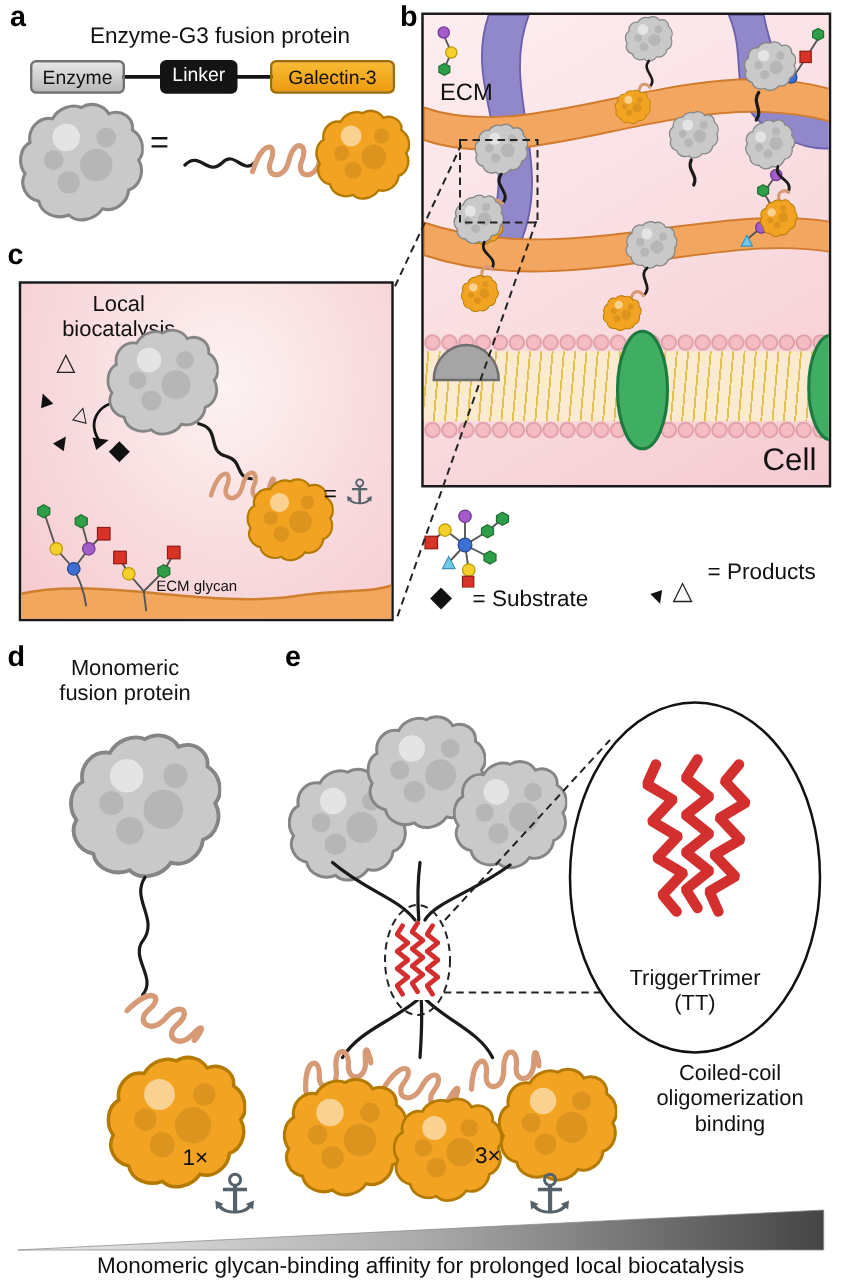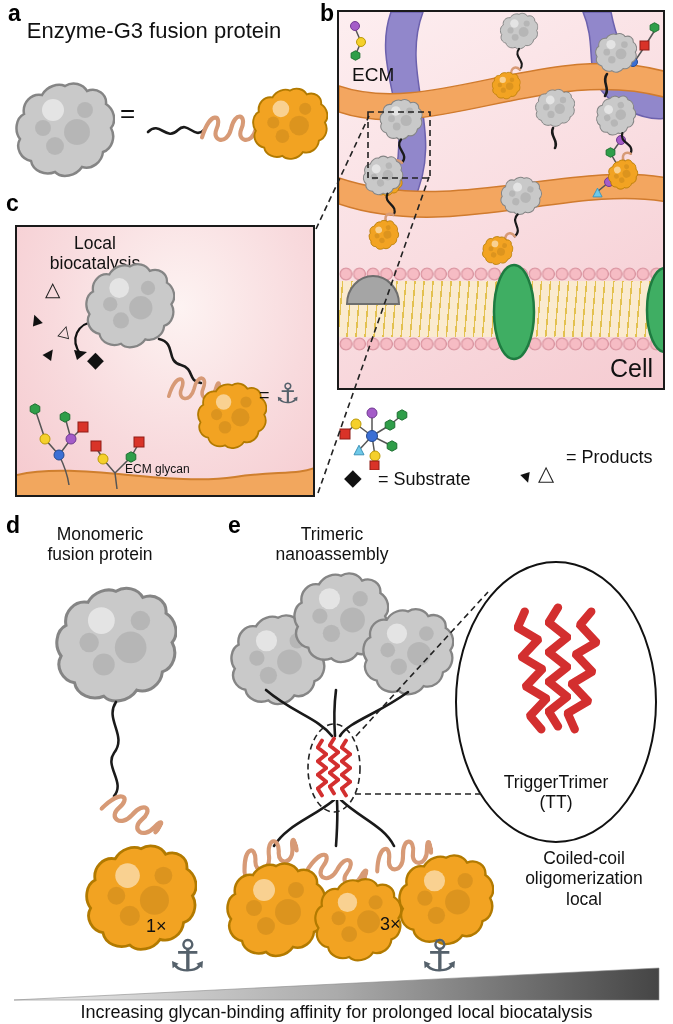--- a/index.html
+++ b/index.html
@@ -86,22 +86,28 @@
       <symbol id="funit" viewBox="0 0 80 112">
         <use href="#blobG" x="16" y="0" width="48" height="48"></use>
         <path class="linker-line" d="M40,46 C32,56 50,62 41,72"></path>
         <path class="coil-line" style="stroke-width:3" d="M41,72 C33,64 26,76 34,82 C42,88 34,96 27,90"></path>
         <use href="#blobO" x="6" y="74" width="36" height="36"></use>
       </symbol>
     </defs>
   </svg>
 
   <div class="plabel" style="left:8px;top:0px">a</div>
-  <div class="txt ml" style="left:20px;top:18px;width:268px;font-size:22px">Enzyme-G3 fusion protein</div>
-
+  <div class="txt ml" style="left:42px;top:18px;width:268px;font-size:18px">Enzyme-G3 fusion protein</div>
+
+  <div class="dom-row">
+    <div class="dom-line"></div>
+    <div class="dom-box dom-enzyme">Enzyme</div>
+    <div class="dom-box dom-linker">Linker</div>
+    <div class="dom-box dom-galectin">Galectin-3</div>
+  </div>
 
   <svg class="abs" style="left:12px;top:80px;width:106px;height:100px" viewBox="0 0 100 100">
       <use href="#blobG" width="100" height="100"></use>
     </svg>
   <div class="txt" style="left:120px;top:98px;font-size:26px">=</div>
   <svg class="abs" style="left:146px;top:118px;width:60px;height:26px" viewBox="0 0 60 26">
     <path class="linker-line" d="M2,14 C14,2 20,24 32,12 C42,2 48,22 58,12"></path>
   </svg>
   <svg class="abs" style="left:200px;top:106px;width:62px;height:46px" viewBox="0 0 60 44">
       <use href="#coil" width="60" height="44"></use>
@@ -279,22 +285,20 @@
   <svg class="abs" style="left:100px;top:790px;width:64px;height:50px;transform:rotate(28deg)" viewBox="0 0 60 44">
       <use href="#coil" width="60" height="44"></use>
     </svg>
   <svg class="abs" style="left:84px;top:842px;width:114px;height:112px" viewBox="0 0 100 100">
       <use href="#blobO" width="100" height="100"></use>
     </svg>
   <div class="txt" style="left:146px;top:916px;font-size:18px">1×</div>
   <span class="anchor" style="left:168px;top:930px;font-size:44px">⚓</span>
 
   <div class="plabel" style="left:228px;top:512px">e</div>
-  <div class="txt ml" style="left:250px;top:524px;width:164px;font-size:17.5px">Trimeric
-nanoassembly</div>
 
   <svg class="abs" style="left:230px;top:612px;width:96px;height:96px" viewBox="0 0 100 100">
       <use href="#blobG" width="100" height="100"></use>
     </svg>
   <svg class="abs" style="left:293px;top:570px;width:96px;height:96px" viewBox="0 0 100 100">
       <use href="#blobG" width="100" height="100"></use>
     </svg>
   <svg class="abs" style="left:362px;top:606px;width:92px;height:92px" viewBox="0 0 100 100">
       <use href="#blobG" width="100" height="100"></use>
     </svg>
@@ -350,33 +354,33 @@
       </g>
     <use href="#helix" x="31" y="2" width="26" height="130"></use>
     <g transform="rotate(8 66 70)">
         <use href="#helix" x="56" y="5" width="26" height="130"></use>
       </g>
   </svg>
   <div class="txt ml" style="left:494px;top:772px;width:124px;font-size:17.5px">TriggerTrimer
 (TT)</div>
   <div class="txt ml" style="left:506px;top:848px;width:156px;font-size:17.5px">Coiled-coil
 oligomerization
-local</div>
+binding</div>
 
   <svg class="abs" style="left:14px;top:967px;width:646px;height:34px" viewBox="0 0 646 34">
     <defs>
       <linearGradient id="wgrad" x1="0" y1="0" x2="1" y2="0">
         <stop offset="0" stop-color="#ececec"></stop>
         <stop offset="0.5" stop-color="#ababab"></stop>
         <stop offset="1" stop-color="#454545"></stop>
       </linearGradient>
     </defs>
     <polygon points="0,33 645,1 645,33" fill="url(#wgrad)" stroke="#8a8a8a" stroke-width="0.6"></polygon>
   </svg>
-  <div class="txt" style="left:0;top:1002px;width:673px;text-align:center;font-size:18px">Increasing glycan-binding affinity for prolonged local biocatalysis</div>
+  <div class="txt" style="left:0;top:1002px;width:673px;text-align:center;font-size:18px">Monomeric glycan-binding affinity for prolonged local biocatalysis</div>
 
   <svg class="abs" style="left:0;top:0;width:673px;height:1024px;z-index:60;pointer-events:none" viewBox="0 0 673 1024">
     <g fill="none" stroke="#222" stroke-width="1.6" stroke-dasharray="6 4">
       <rect x="368" y="112" width="62" height="66"></rect>
       <line x1="316" y1="229" x2="369" y2="116"></line>
       <line x1="318" y1="493" x2="429" y2="177"></line>
       <ellipse cx="334" cy="768" rx="26" ry="44"></ellipse>
       <line x1="356" y1="736" x2="488" y2="592"></line>
       <line x1="355" y1="794" x2="481" y2="794"></line>
     </g>

